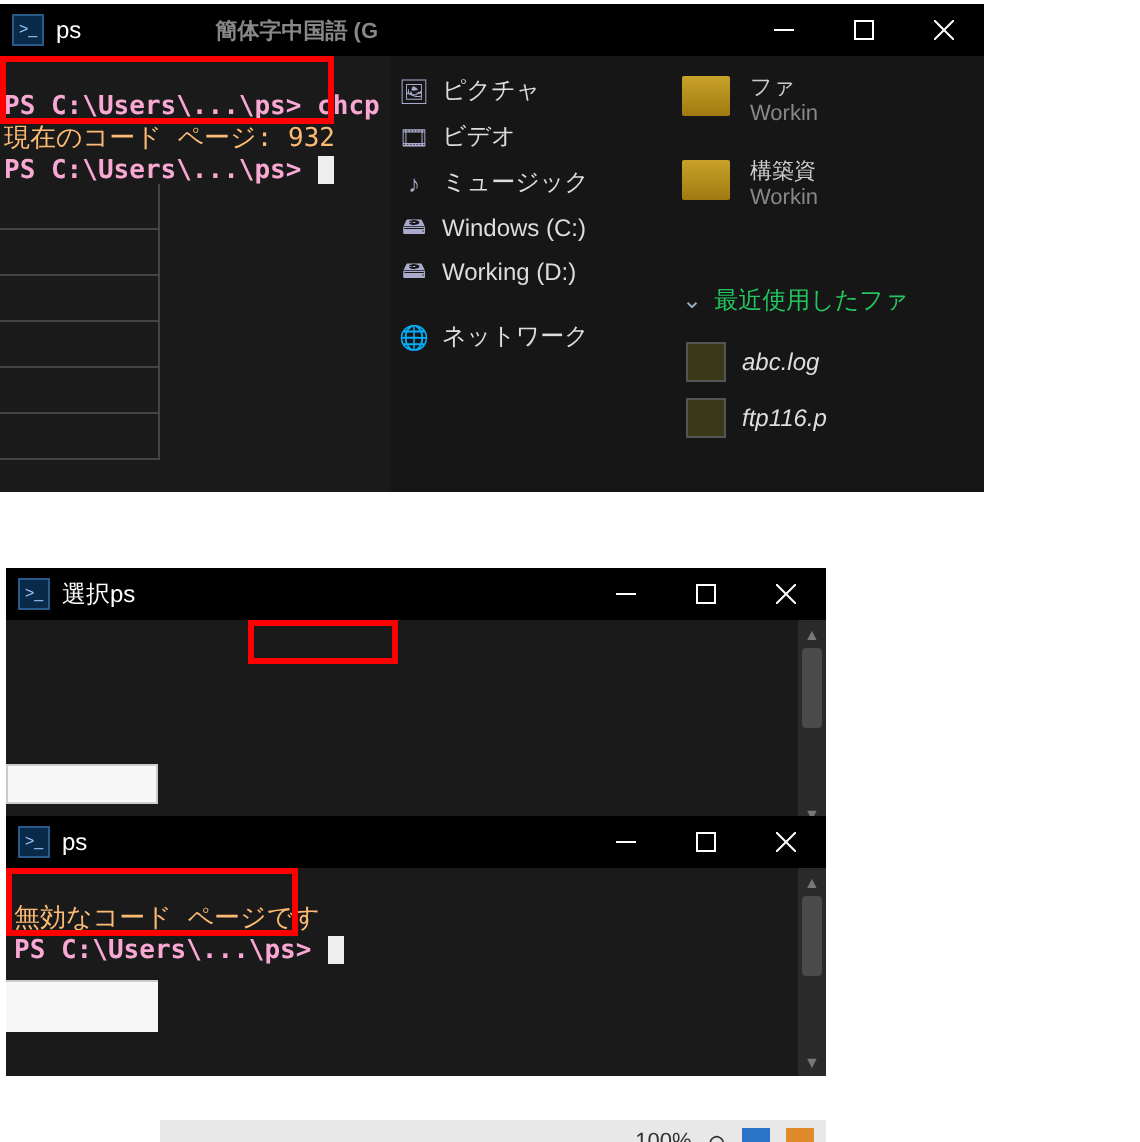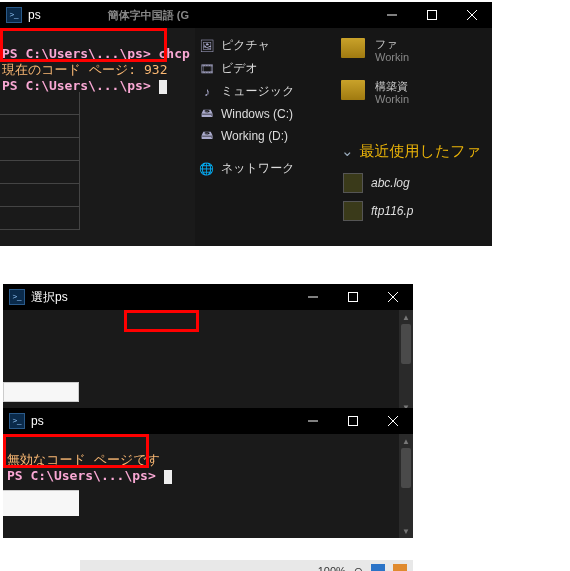--- a/index.html
+++ b/index.html
@@ -30,21 +30,21 @@
   #s1 .left { position: absolute; left: 0; top: 0; width: 195px; height: 100%; background: #1a1a1a; }
   #s1 .left .titlebar { width: 100%; }
   #s1 .explorer { position: absolute; left: 195px; top: 0; width: 297px; height: 100%; background: #161616; }
   #s1 .table-stub { position: absolute; left: 0; top: 90px; width: 80px; }
   #s1 .table-stub .row { height: 23px; border-bottom: 1px solid #444; border-right: 1px solid #444; }
   
   
   .nav-col { padding: 6px 0; }
   .nav-item { display: flex; align-items: center; padding: 3px 4px; color: #ddd; font-size: 12px; gap: 6px; }
   .nav-item .ico { width: 16px; height: 16px; display: inline-flex; align-items: center; justify-content: center; color: #aac; font-size: 12px; }
-  .recent-header { color: #eab308; font-size: 15px; padding: 30px 6px 8px 6px; }
+  .recent-header { color: #22c55e; font-size: 12px; padding: 30px 6px 8px 6px; }
   .recent-header::before { content: "⌄"; margin-right: 6px; color: #9ab; }
   .recent-col { padding-left: 2px; font-style: italic; }
   .recent-item { display: flex; align-items: center; padding: 4px 6px; color: #ddd; font-size: 12px; gap: 8px; }
   .recent-item .thumb { width: 20px; height: 20px; background: #3a3a1a; display: inline-block; border: 1px solid #555; }
   .folder-thumb { width: 24px; height: 20px; background: linear-gradient(#c9a22a,#a07a10); display: inline-block; border-radius: 1px; }
   .folder-row { display: flex; gap: 10px; padding: 10px 6px 6px 6px; color: #ccc; font-size: 11px; align-items: flex-start; }
   .folder-row .lbl { line-height: 13px; }
   
   
   .scrollbar { position: absolute; right: 0; top: 0; width: 14px; height: 100%; background: #2a2a2a; }

